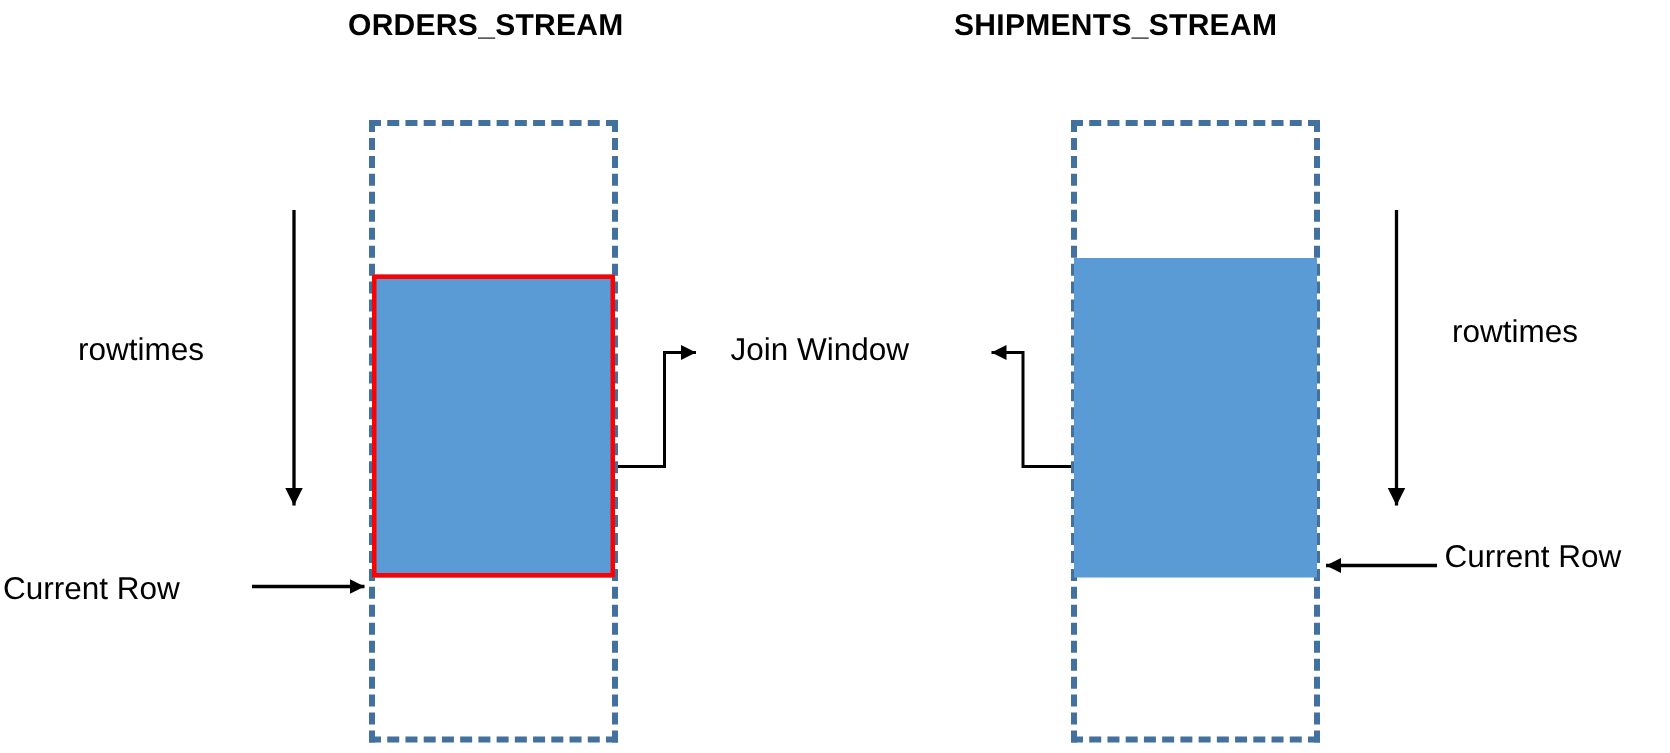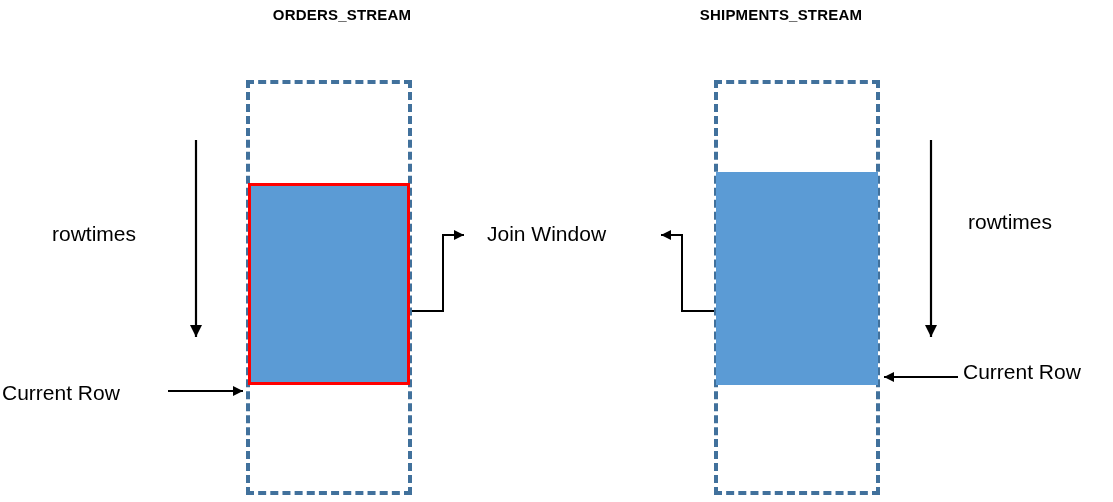--- a/index.html
+++ b/index.html
@@ -11,25 +11,24 @@
     position: relative;
     width: 1113px;
     height: 502px;
     background: #ffffff;
     font-family: "Liberation Sans", sans-serif;
     overflow: hidden;
   }
   .title {
     position: absolute;
     font-weight: bold;
-    font-size: 15px;
+    font-size: 20px;
     color: #000000;
     letter-spacing: 0.2px;
     white-space: nowrap;
-    text-align: center;
   }
   #title-orders   { left: 232px; top: 6px;  width: 220px; }
   #title-shipments{ left: 636px; top: 6px;  width: 290px; }
 
   .stream-box {
     position: absolute;
     box-sizing: border-box;
     border: 4px dashed #41719C;
     background: transparent;
   }

